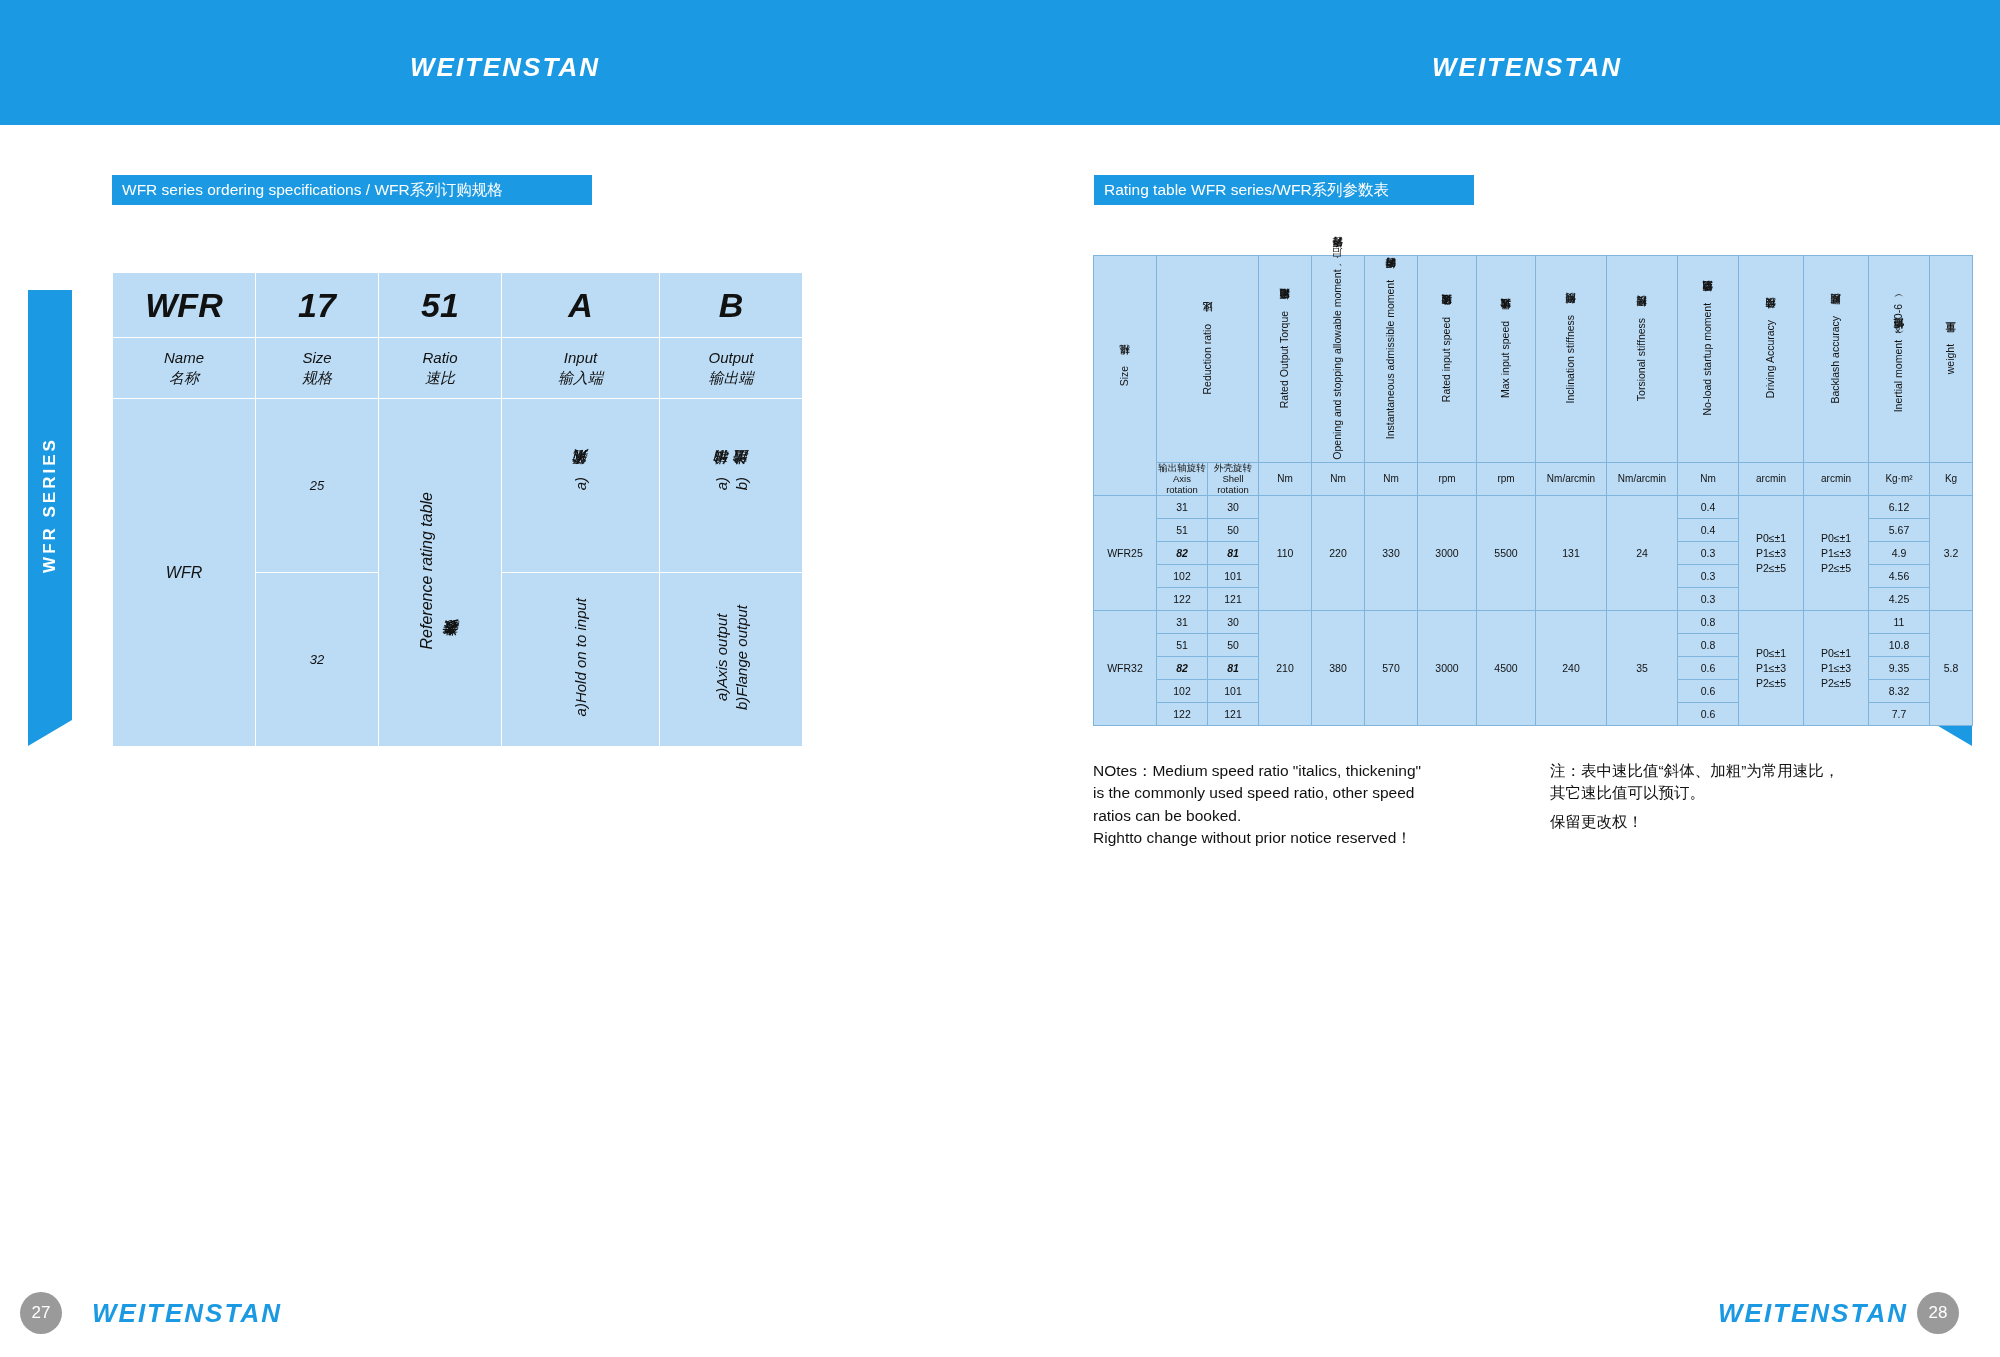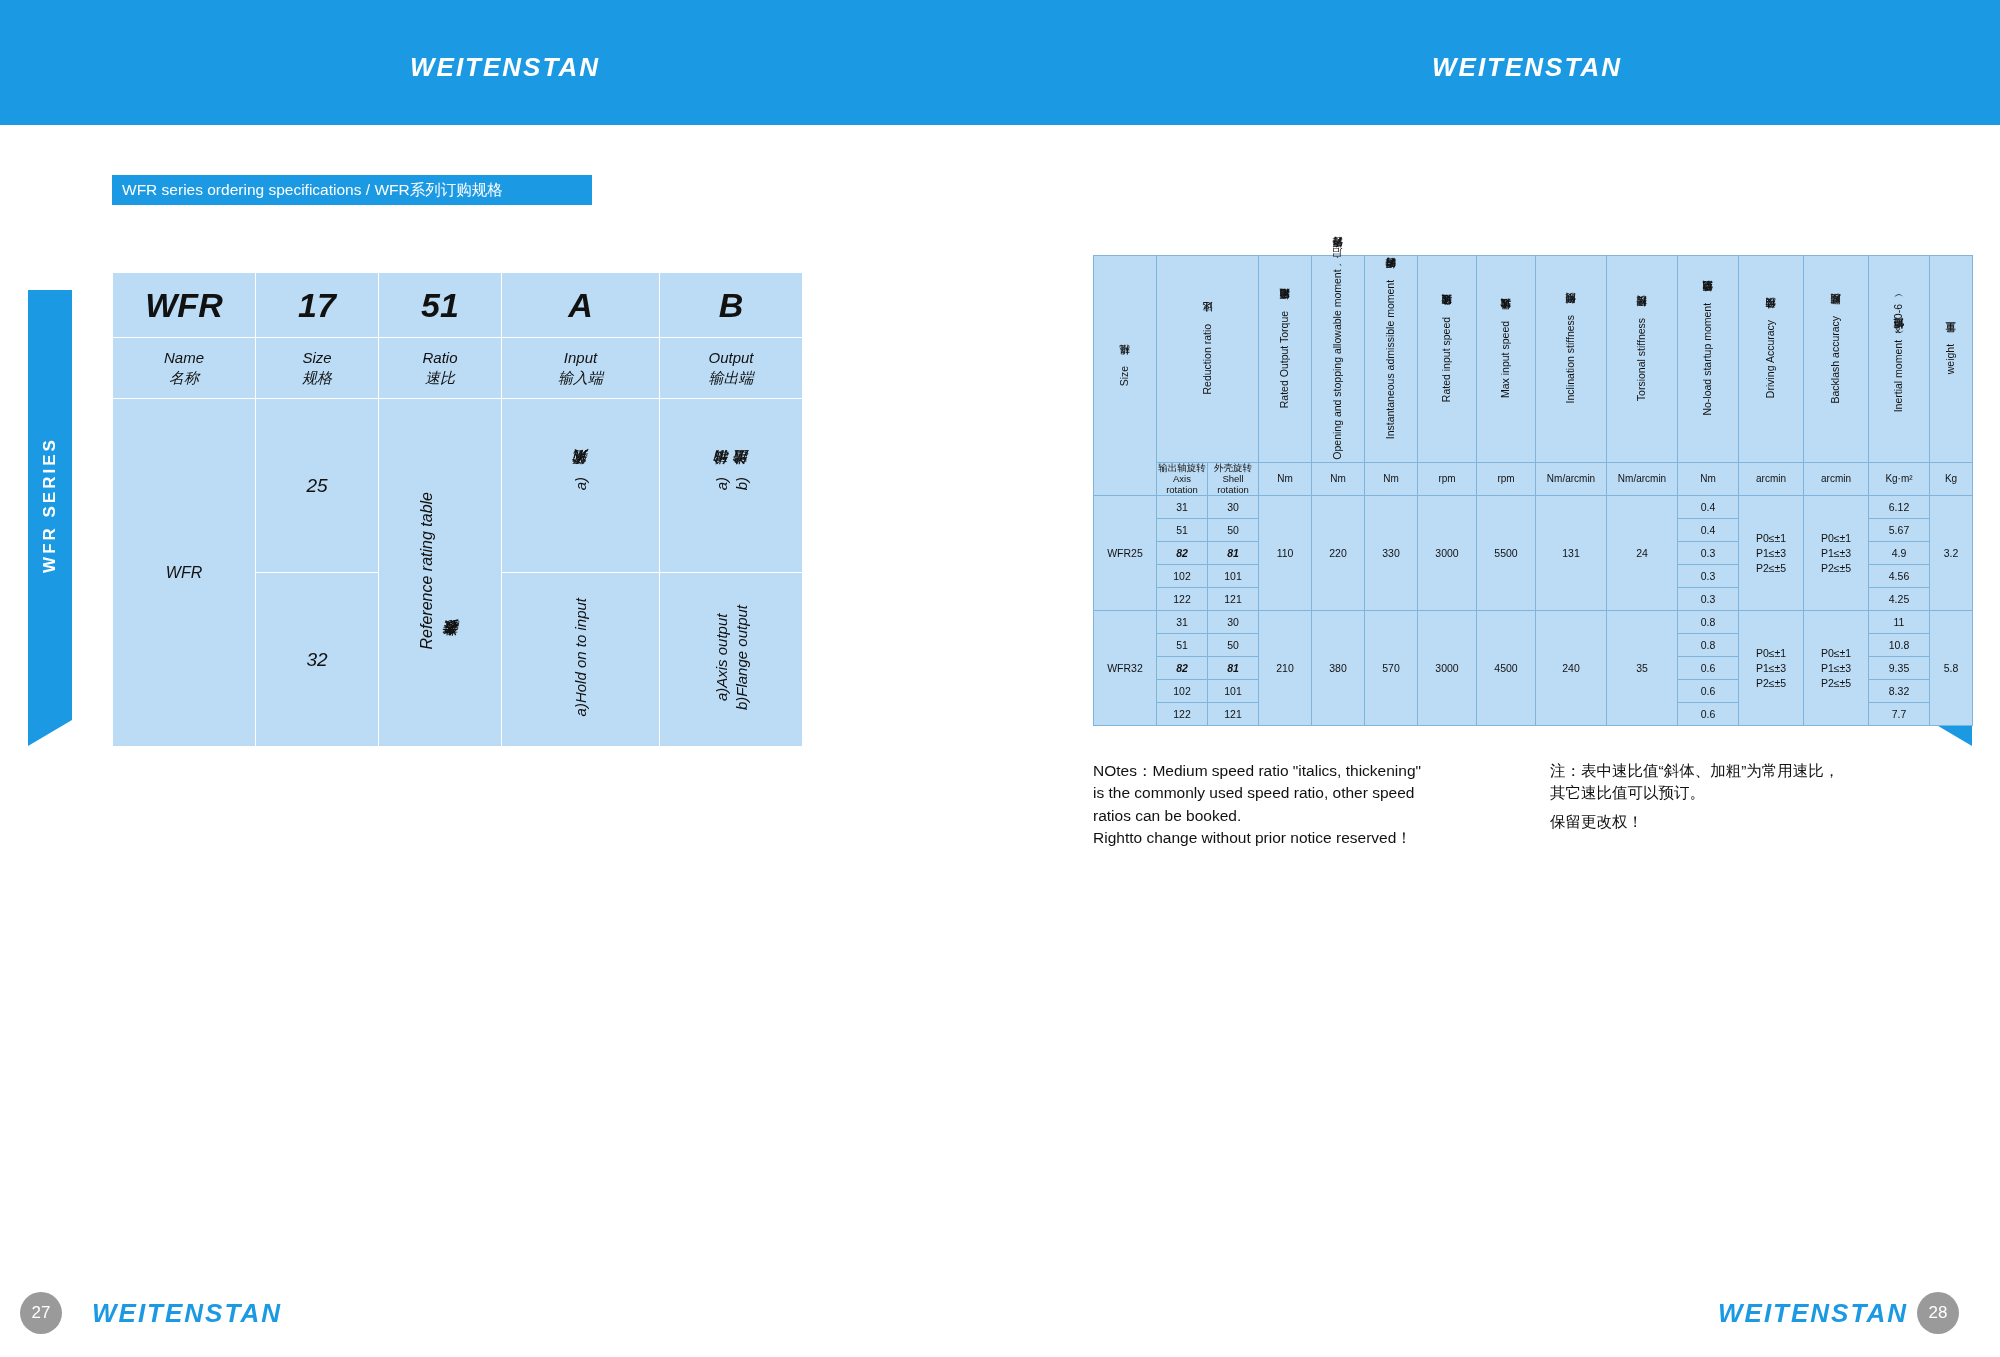--- a/index.html
+++ b/index.html
@@ -64,21 +64,21 @@
   .order-table .sub td{
     height:58px;font-size:15px;line-height:1.35;
   }
   .w1{width:140px;} .w2{width:120px;} .w3{width:120px;} .w4{width:155px;} .w5{width:140px;}
   .vert{
     writing-mode:vertical-rl;transform:rotate(180deg);
     display:inline-block;line-height:1.3;font-size:15px;text-align:center;
   }
   .vert.big{font-size:16px;}
   .cell-name{height:342px;font-size:16px;}
-  .cell-size{height:171px;font-size:19px;}
+  .cell-size{height:171px;font-size:13px;}
 
   
   .rating{
     position:absolute;left:1093px;top:255px;border-collapse:collapse;
     font-size:10px;color:#111;
   }
   .rating td,.rating th{
     border:1px solid #7fb4dc;background:#bcdcf5;text-align:center;vertical-align:middle;
     padding:0;font-weight:normal;
   }
@@ -119,20 +119,21 @@
 <body>
 
 <div class="page">
 
   <div class="topband">
     <div class="logo l">WEITENSTAN</div>
     <div class="logo r">WEITENSTAN</div>
   </div>
 
   <div class="sec-title left">WFR series ordering specifications / WFR系列订购规格</div>
+  <div class="sec-title right">Rating table WFR series/WFR系列参数表</div>
 
   <div class="ribbon ribbon-l">
     <span class="txt">WFR SERIES</span>
   </div>
   <div class="ribbon ribbon-r">
     <span class="txt">WFR SERIES</span>
   </div>
 
   <table class="order-table">
     <tbody>

